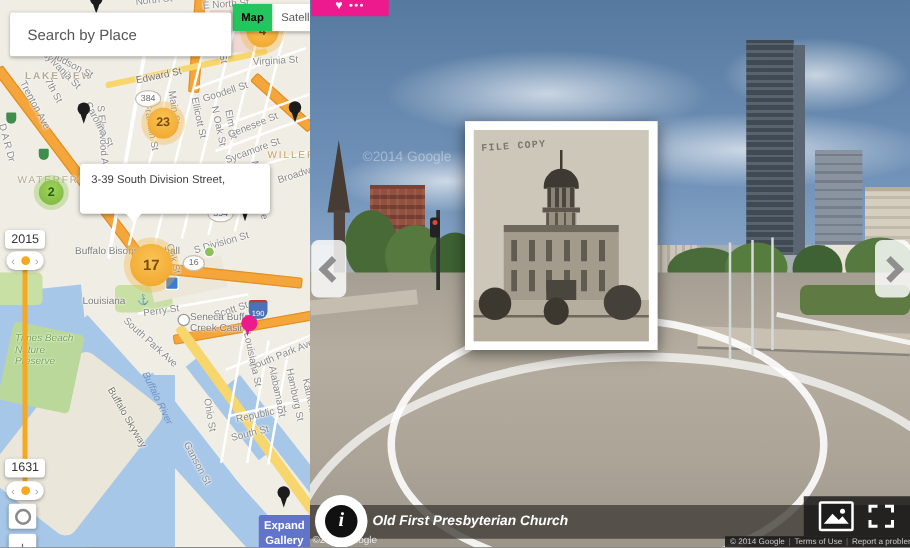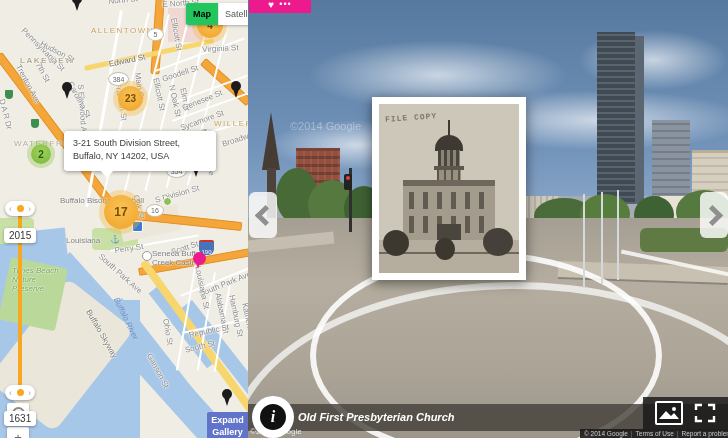--- a/index.html
+++ b/index.html
@@ -25,21 +25,21 @@
       font-weight:bold;color:#7c4d06;background:radial-gradient(circle at 50% 38%,#f9c355,#f0a227);
       box-shadow:0 0 0 5px rgba(244,180,60,.35);}
   .pin{position:absolute;width:10px;height:10px;border-radius:50%;background:#1c1c1c;z-index:6;}
   .pin::after{content:"";position:absolute;top:8px;left:2px;border-left:3px solid transparent;
       border-right:3px solid transparent;border-top:9px solid #1c1c1c;}
   .pin.pink{background:#ec1a8d;}
   .pin.pink::after{border-top-color:#ec1a8d;}
   .ctl{background:#fff;box-shadow:0 1px 3px rgba(0,0,0,.3);border-radius:2px;}
   
   .tl-bubble{position:absolute;background:#fff;border-radius:3px;box-shadow:0 1px 3px rgba(0,0,0,.35);
-      font-size:10px;color:#333;padding:2px 5px;z-index:11;margin-top:44px;}
+      font-size:10px;color:#333;padding:2px 5px;z-index:11;}
   .tl-handle{position:absolute;width:30px;height:15px;background:#fff;border-radius:8px;z-index:11;
       box-shadow:0 1px 3px rgba(0,0,0,.35);display:flex;align-items:center;justify-content:space-between;
       padding:0 4px;box-sizing:border-box;font-size:9px;color:#aaa;cursor:pointer;}
   .tl-dot{width:7px;height:7px;border-radius:50%;background:#f6a821;}
   
   #pano{position:absolute;left:248px;top:0;width:480px;height:438px;overflow:hidden;
       background:linear-gradient(180deg,#56799f 0%,#7394ba 34%,#9db8d5 62%,#c6d5e4 100%);}
   .cloud{position:absolute;background:radial-gradient(closest-side,rgba(255,255,255,.65),rgba(255,255,255,0));border-radius:50%;}
   .bldg{position:absolute;}
   .tree{position:absolute;border-radius:50%;}
@@ -178,25 +178,27 @@
     <div class="pin" style="left:72px;top:-6px;"></div>
     <div class="pin" style="left:62px;top:82px;"></div>
     <div class="pin" style="left:191px;top:160px;"></div>
     <div class="pin" style="left:231px;top:81px;"></div>
     <div class="pin" style="left:222px;top:389px;"></div>
     <div class="pin pink" style="left:184px;top:148px;width:13px;height:13px;"></div>
     <div class="pin pink" style="left:193px;top:252px;width:13px;height:13px;"></div>
     <div style="position:absolute;left:132px;top:221px;width:9px;height:9px;background:#3a7bd5;border-radius:2px;z-index:5;border:1px solid #fff;"></div>
 
     <div style="position:absolute;left:64px;top:131px;width:152px;height:40px;background:#fff;border-radius:3px;box-shadow:0 1px 4px rgba(0,0,0,.4);z-index:8;padding:6px 9px;box-sizing:border-box;font-size:9px;color:#3c3c3c;line-height:13px;">
-      <span style="display:block">3-21 South Division Street,</span>
-      <span style="display:block">Buffalo, NY 14202, USA</span>
+      <span style="display:block">3-39 South Division Street,</span>
     </div>
     <div style="position:absolute;left:100px;top:170px;border-left:7px solid transparent;border-right:7px solid transparent;border-top:8px solid #fff;z-index:8;"></div>
 
+    <div class="ctl" style="position:absolute;left:8px;top:10px;width:177px;height:35px;z-index:10;display:flex;align-items:center;padding-left:14px;box-sizing:border-box;">
+      <span style="font-size:12px;color:#555;">Search by Place</span>
+    </div>
 
     <div style="position:absolute;left:186px;top:3px;z-index:9;display:flex;box-shadow:0 1px 3px rgba(0,0,0,.3);border-radius:2px;overflow:hidden;">
       <div style="background:#22c55e;font-size:9px;font-weight:bold;color:#000;padding:6px 7px;cursor:pointer;">Map</div>
       <div style="background:#fff;font-size:9px;color:#565656;padding:6px 6px;border-left:1px solid #e6e6e6;cursor:pointer;">Satellite</div>
     </div>
 
     <div style="position:absolute;left:18px;top:208px;width:4px;height:178px;background:#f6a821;border-radius:2px;z-index:10;"></div>
     <div class="tl-bubble" style="left:4px;top:184px;">2015</div>
     <div class="tl-handle" style="left:5px;top:201px;">
       <span>‹</span>

